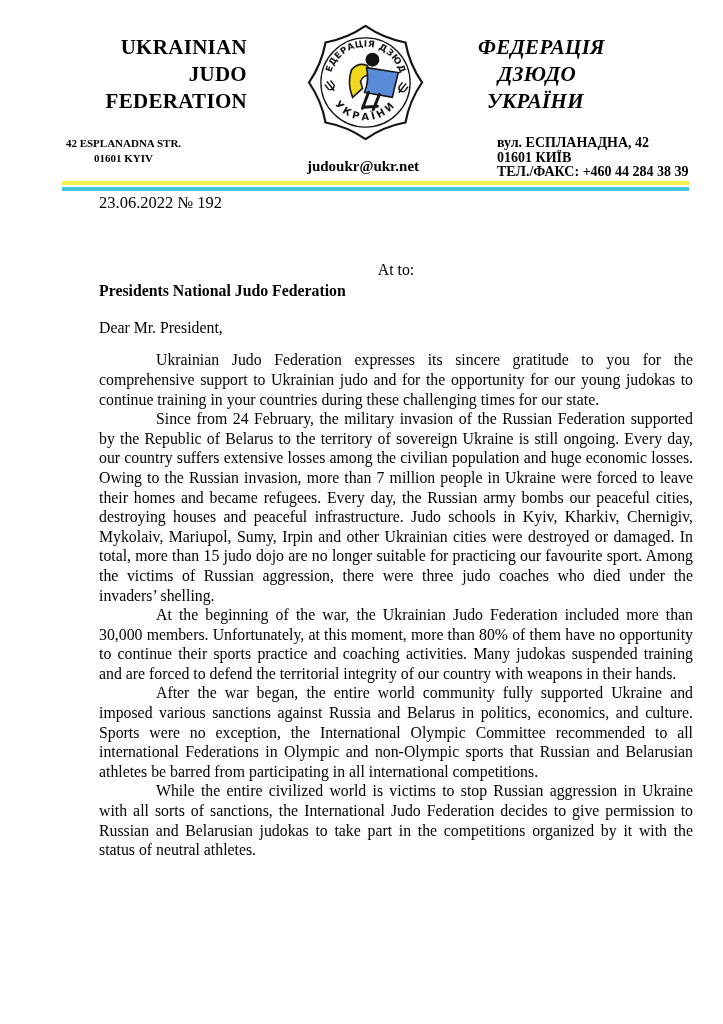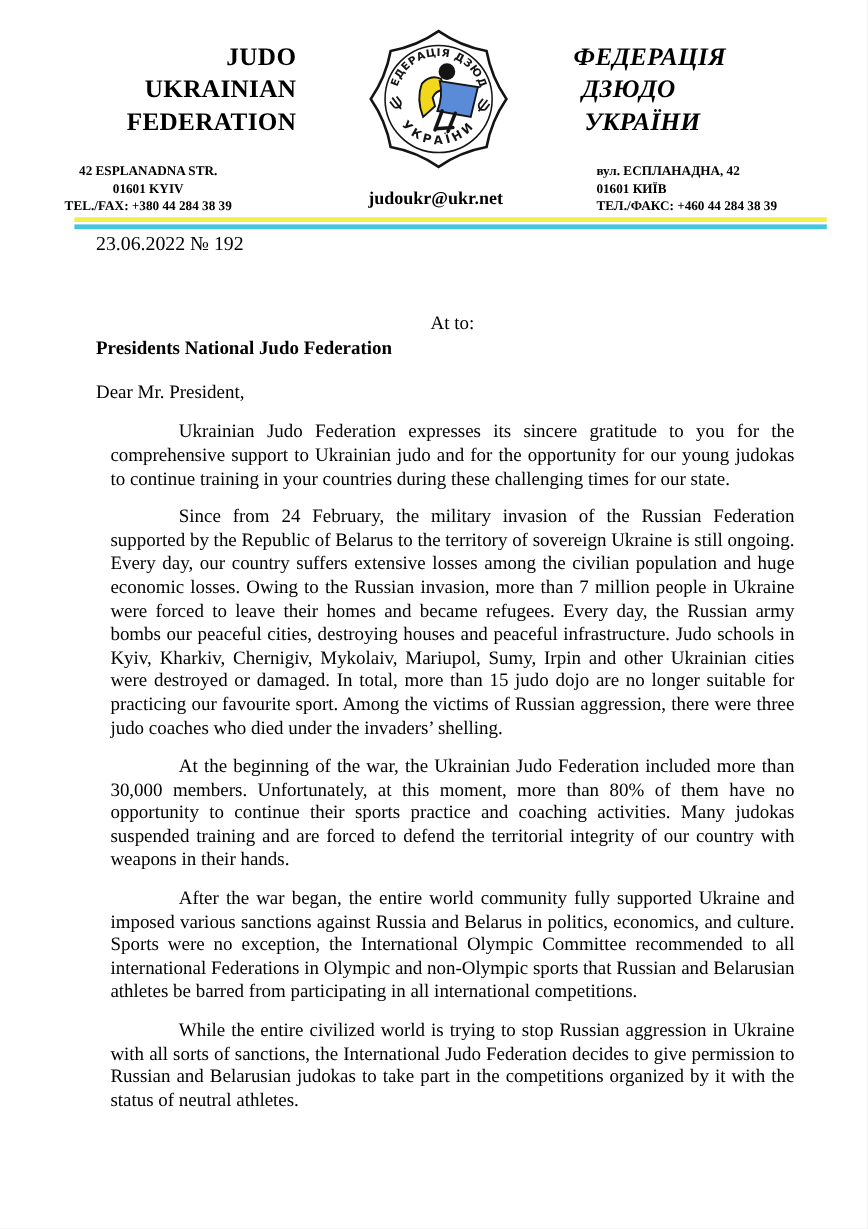--- a/index.html
+++ b/index.html
@@ -15,73 +15,72 @@
     letter-spacing:.3px;
   }
   .org-addr-en{
     position:absolute;top:136px;left:0;width:247px;
     text-align:center;font-weight:bold;font-size:11px;line-height:14.5px;
   }
   .org-title-uk{
     position:absolute;top:34px;left:478px;
     font-weight:bold;font-size:21px;line-height:27px;letter-spacing:.3px;font-style:italic;
   }
-  .org-title-uk .l2{margin-left:7px;}
+  .org-title-uk .l2{margin-left:20px;}
   .org-title-uk .l3{margin-left:9px;}
   .org-addr-uk{
     position:absolute;top:136px;left:497px;
-    font-weight:bold;font-size:11px;line-height:14.5px;
+    font-weight:bold;font-size:14px;line-height:14.5px;
   }
   .logo-box{position:absolute;top:23px;left:306px;width:119px;height:119px;}
   .logo-box svg{width:100%;height:100%;display:block;}
   .ring-text{
     font-family:"DejaVu Sans",sans-serif;font-weight:bold;
     font-size:9px;letter-spacing:.4px;fill:#141414;
   }
   .ring-text-bottom{font-size:10px;letter-spacing:3px;}
   .email{
     position:absolute;top:158px;left:288px;width:150px;text-align:center;
     font-weight:bold;font-size:15px;
   }
   
   .flag-divider{position:absolute;top:181px;left:62px;width:627px;}
   .stripe-yellow{height:4px;background:#f2ee4b;}
   .stripe-gap{height:2px;background:#ffffff;}
   .stripe-blue{height:4px;background:#45c6de;}
   
   .letter-body{
-    position:absolute;top:193px;left:80px;width:594px;
+    position:absolute;top:193px;left:99px;width:594px;
     font-size:15.8px;line-height:19.6px;
   }
   .date-line{margin:0 0 47px 0;font-size:16.5px;}
   .recipient-label{margin:0;text-align:center;}
   .recipient-name{margin:2px 0 17px 0;font-weight:bold;}
   .salutation{margin:0 0 13px 0;}
   .letter-body p{
-    margin:12px;text-indent:57px;text-align:justify;
+    margin:0;text-indent:57px;text-align:justify;
     text-justify:inter-word;
   }
 </style>
 </head>
 <body>
 
 <div class="page">
 
   <div>
 
     <div class="org-title-en">
+      <div>UKRAINIAN</div>
       <div>JUDO</div>
-      <div>UKRAINIAN</div>
       <div>FEDERATION</div>
     </div>
 
     <div class="org-addr-en">
       <div>42 ESPLANADNA STR.</div>
       <div>01601 KYIV</div>
-      <div>TEL./FAX: +380 44 284 38 39</div>
     </div>
 
     <div class="logo-box">
       <svg viewBox="0 0 120 120" xmlns="http://www.w3.org/2000/svg">
         <path d="M60 3 Q78.4 15.7 100.3 19.7 Q104.3 41.6 117 60 Q104.3 78.4 100.3 100.3 Q78.4 104.3 60 117 Q41.6 104.3 19.7 100.3 Q15.7 78.4 3 60 Q15.7 41.6 19.7 19.7 Q41.6 15.7 60 3 Z" fill="#ffffff" stroke="#141414" stroke-width="2.2"></path>
         <circle cx="60" cy="60" r="45" fill="none" stroke="#141414" stroke-width="1.3"></circle>
         <defs>
           <path id="arcTop" d="M25.2 50.7 A36 36 0 0 1 94.8 50.7"></path>
           <path id="arcBottom" d="M25.6 76.1 A38 38 0 0 0 94.4 76.1"></path>
         </defs>
@@ -132,16 +131,16 @@
 
     <div class="recipient-label">At to:</div>
     <div class="recipient-name">Presidents National Judo Federation</div>
 
     <div class="salutation">Dear Mr. President,</div>
 
     <p>Ukrainian Judo Federation expresses its sincere gratitude to you for the comprehensive support to Ukrainian judo and for the opportunity for our young judokas to continue training in your countries during these challenging times for our state.</p>
     <p>Since from 24 February, the military invasion of the Russian Federation supported by the Republic of Belarus to the territory of sovereign Ukraine is still ongoing. Every day, our country suffers extensive losses among the civilian population and huge economic losses. Owing to the Russian invasion, more than 7 million people in Ukraine were forced to leave their homes and became refugees. Every day, the Russian army bombs our peaceful cities, destroying houses and peaceful infrastructure. Judo schools in Kyiv, Kharkiv, Chernigiv, Mykolaiv, Mariupol, Sumy, Irpin and other Ukrainian cities were destroyed or damaged. In total, more than 15 judo dojo are no longer suitable for practicing our favourite sport. Among the victims of Russian aggression, there were three judo coaches who died under the invaders’ shelling.</p>
     <p>At the beginning of the war, the Ukrainian Judo Federation included more than 30,000 members. Unfortunately, at this moment, more than 80% of them have no opportunity to continue their sports practice and coaching activities. Many judokas suspended training and are forced to defend the territorial integrity of our country with weapons in their hands.</p>
     <p>After the war began, the entire world community fully supported Ukraine and imposed various sanctions against Russia and Belarus in politics, economics, and culture. Sports were no exception, the International Olympic Committee recommended to all international Federations in Olympic and non-Olympic sports that Russian and Belarusian athletes be barred from participating in all international competitions.</p>
-    <p>While the entire civilized world is trying to stop Russian aggression in Ukraine with all sorts of sanctions, the International Judo Federation decides to give permission to Russian and Belarusian judokas to take part in the competitions organized by it with the status of neutral athletes.</p>
+    <p>While the entire civilized world is victims to stop Russian aggression in Ukraine with all sorts of sanctions, the International Judo Federation decides to give permission to Russian and Belarusian judokas to take part in the competitions organized by it with the status of neutral athletes.</p>
   </div>
 
 </div>
 
 </body></html>

